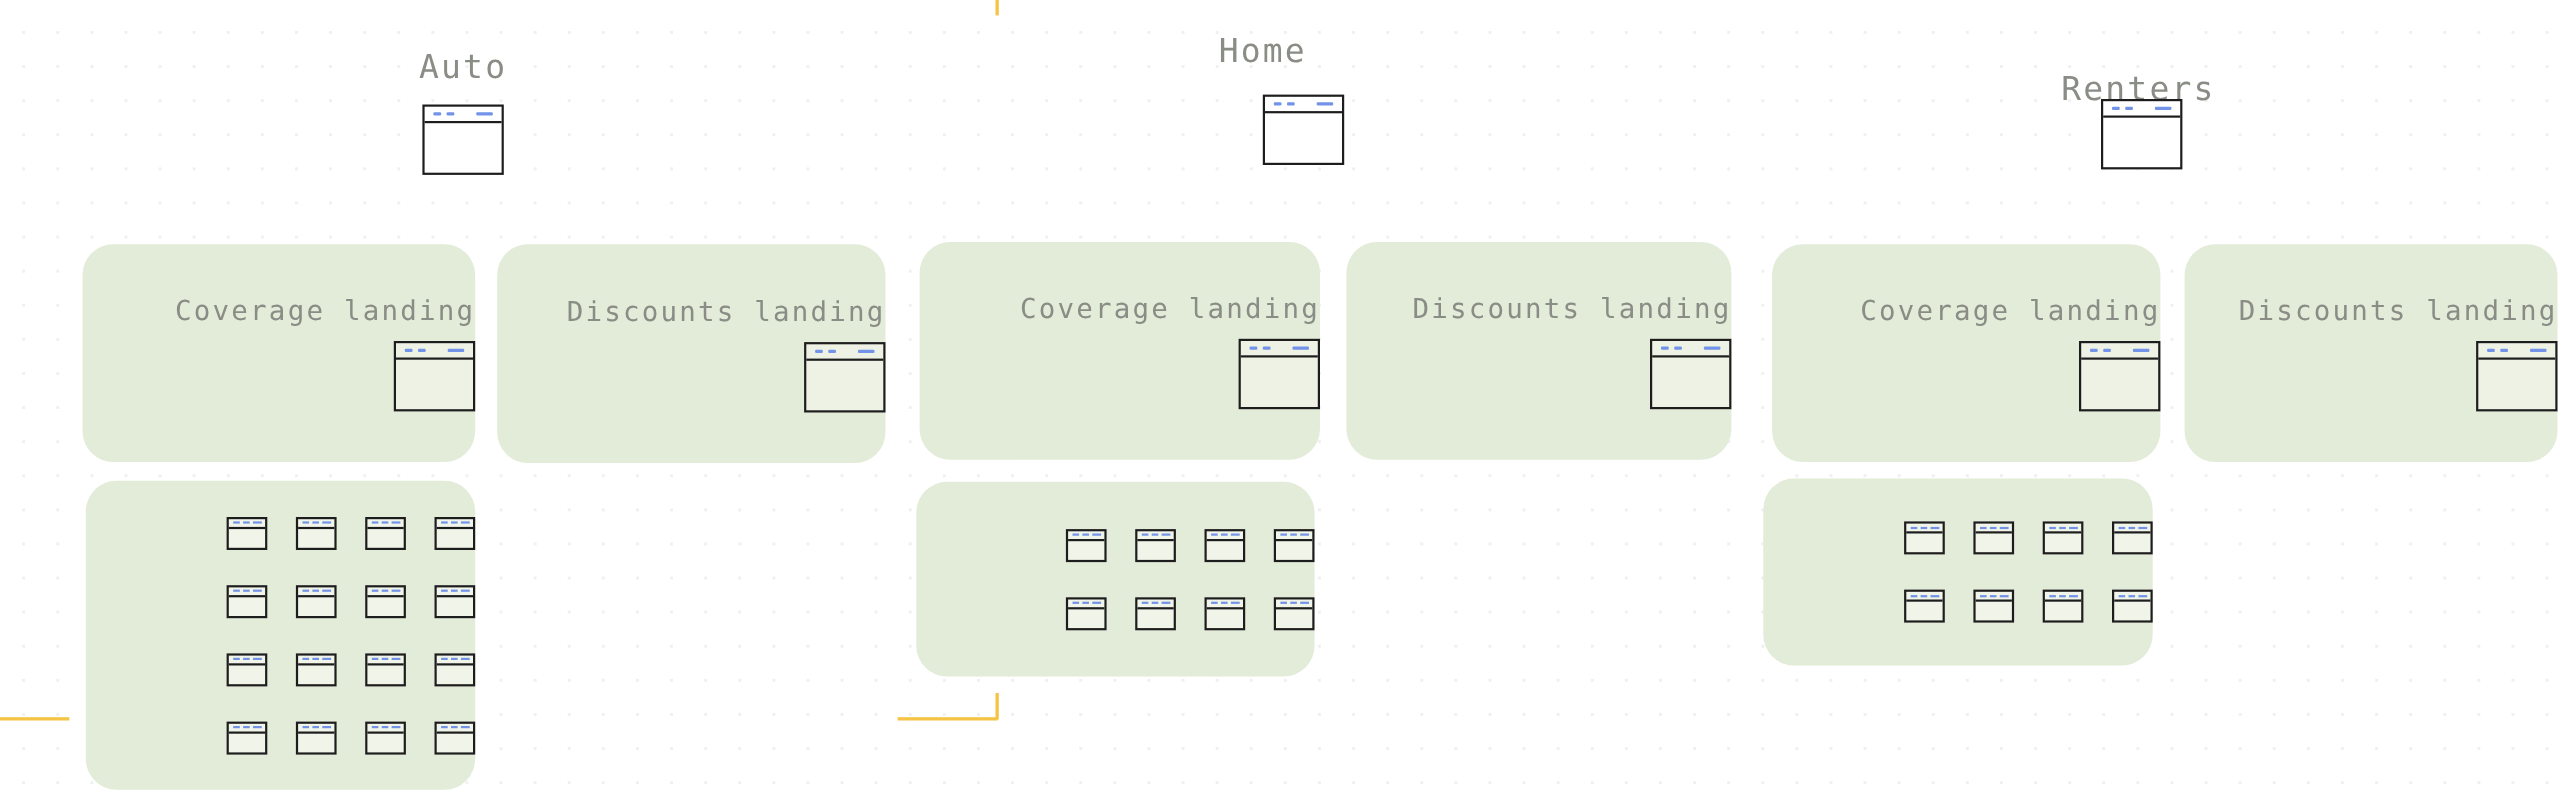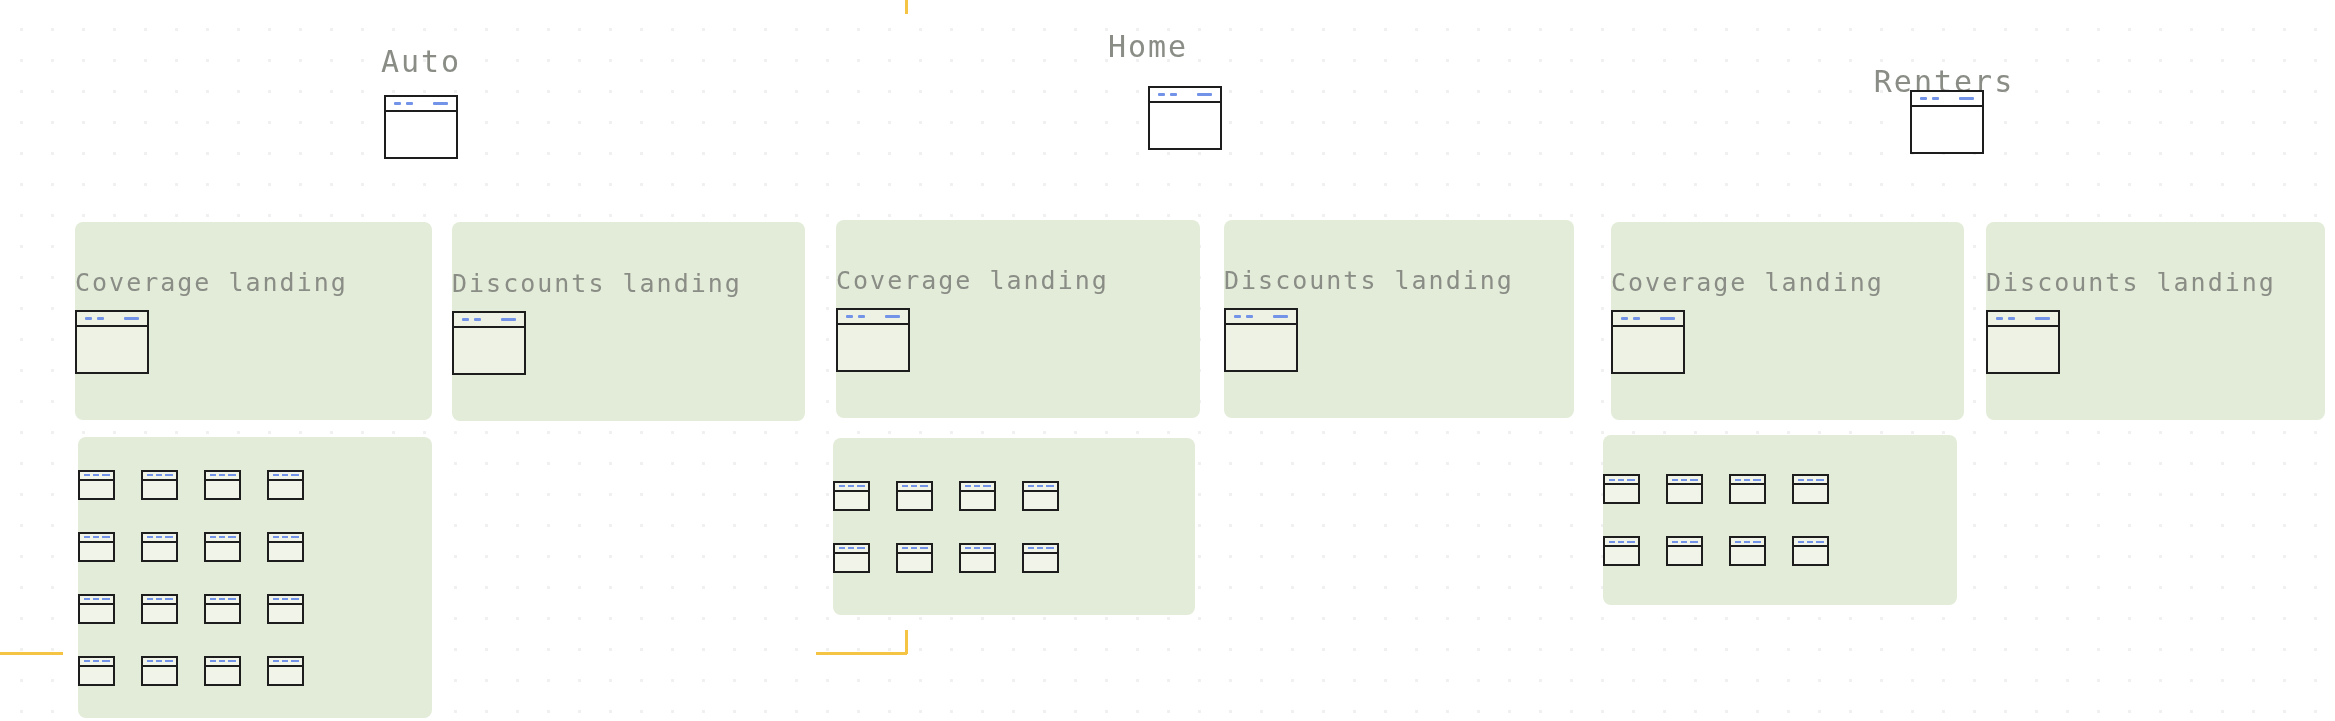--- a/index.html
+++ b/index.html
@@ -39,22 +39,22 @@
     height:15px;border-bottom:2.5px solid var(--stroke);
     display:flex;align-items:center;gap:5px;padding:0 8px;
   }
   .dash{height:3px;background:var(--dash-blue);border-radius:1px;flex:none;}
   .dash.s{width:7px;}
   .dash.l{width:15px;margin-left:auto;}
   
   .card .win{position:static;background:rgba(255,255,255,0.35);}
   
   .card{
-    position:absolute;background:var(--green);border-radius:8px;
-    display:flex;flex-direction:column;align-items:flex-start;justify-content:center;gap:13px;
+    position:absolute;background:var(--green);border-radius:28px;
+    display:flex;flex-direction:column;align-items:flex-end;justify-content:center;gap:13px;
   }
   
   .card.grid-card{justify-content:center;}
   .thumb-grid{display:grid;gap:32px 26px;}
   .thumb{
     width:37px;height:30px;border:2px solid var(--stroke);
     background:rgba(255,255,255,0.45);
   }
   .thumb-bar{
     height:9px;border-bottom:2px solid var(--stroke);

